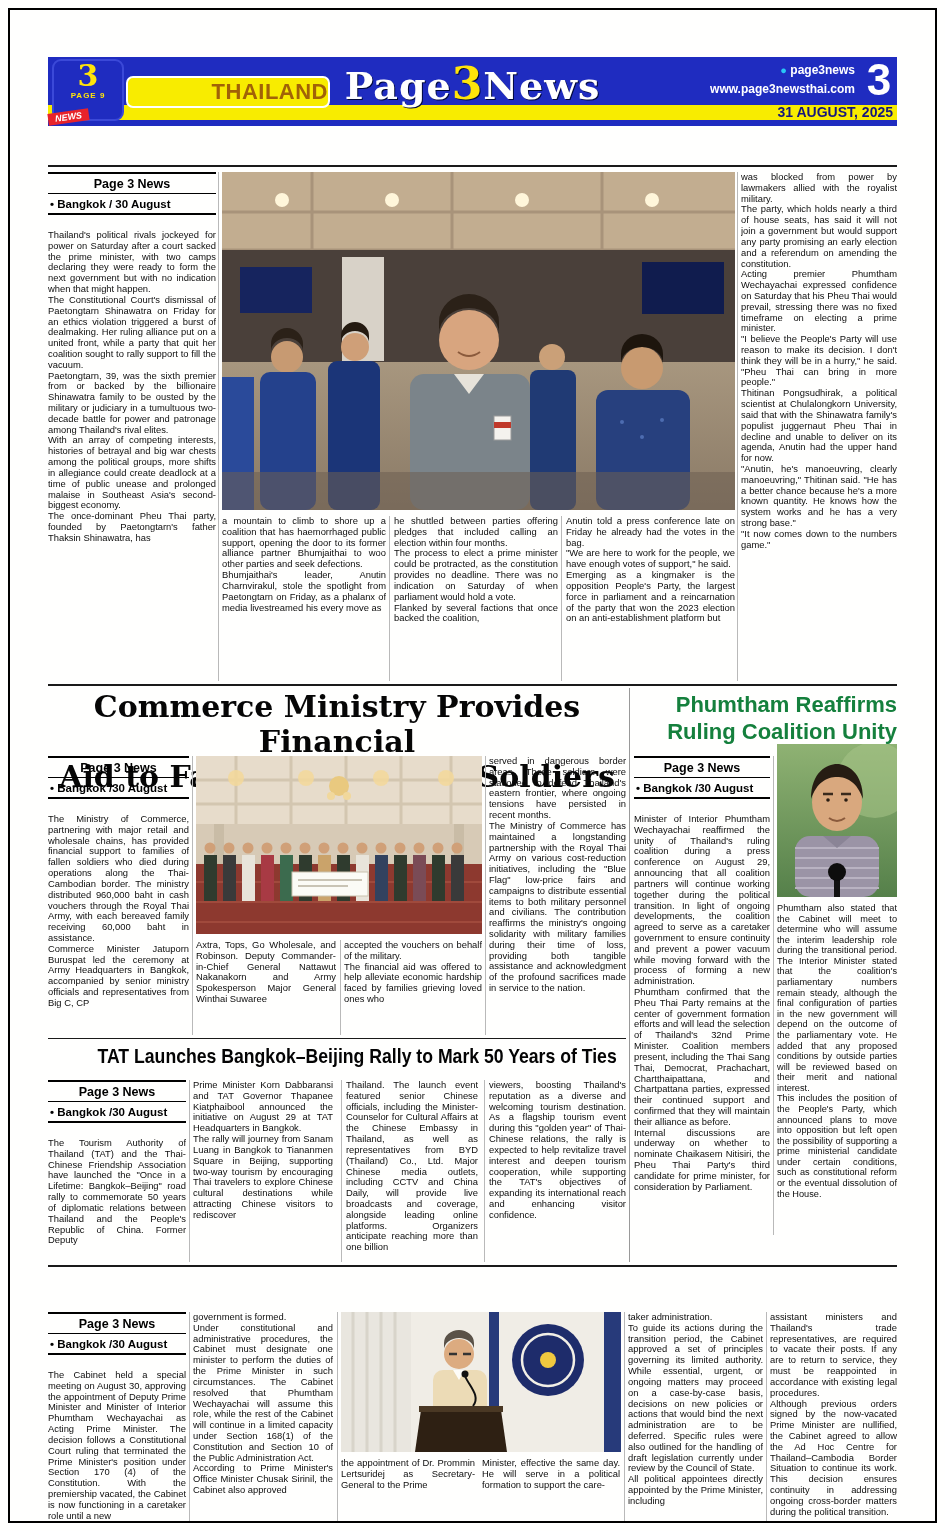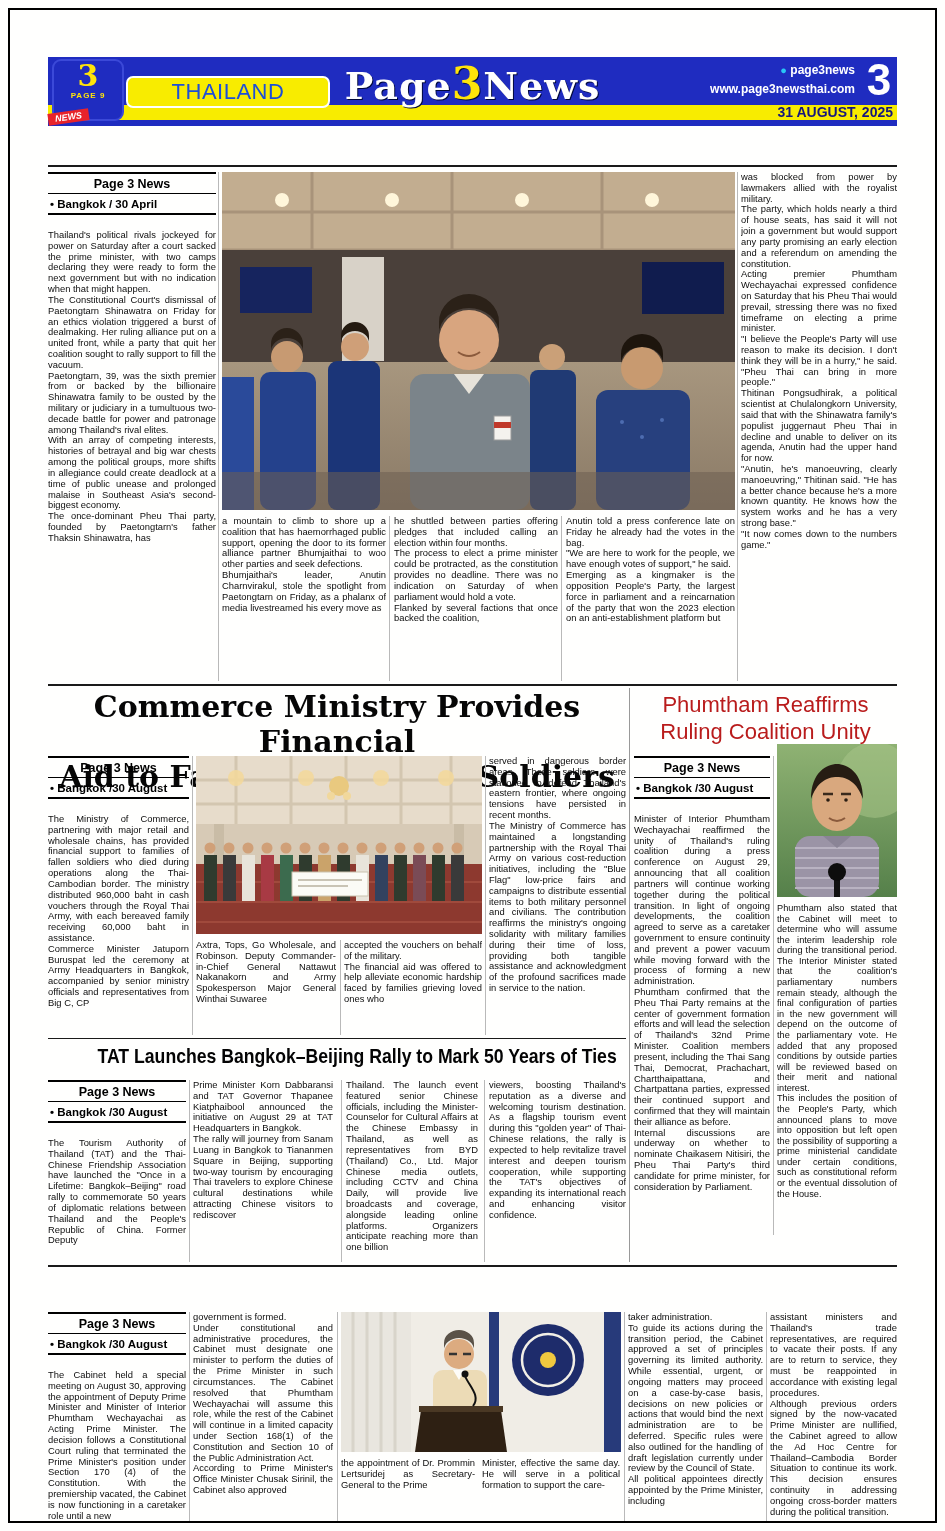--- a/index.html
+++ b/index.html
@@ -9,32 +9,32 @@
   .body-text{font-size:9.4px;line-height:1.15;text-align:justify;white-space:pre-line;color:#0d0d0d;overflow:hidden;}
   .colbox{overflow:hidden;}
   .kicker{margin-bottom:15px;}
   .kicker .src{font-weight:bold;font-size:12.5px;text-align:center;padding:3px 0 2px;border-top:2px solid #000;}
   .kicker .dl{font-weight:bold;font-size:11.5px;text-align:left;padding:4px 0 3px 2px;border-top:1.5px solid #000;border-bottom:2px solid #000;}
   .h-sans{font-weight:bold;color:#040404;text-align:center;white-space:nowrap;}
   .squeeze{display:inline-block;transform:scaleX(.87);transform-origin:center;}
   .squeeze84{display:inline-block;transform:scaleX(.84);transform-origin:center;}
   .squeeze90{display:inline-block;transform:scaleX(.90);transform-origin:center;}
   .h-serif{font-family:"DejaVu Serif","Liberation Serif",serif;font-weight:bold;color:#060606;text-align:center;white-space:pre-line;line-height:1.16;}
-  .h-two{font-weight:normal;color:#b91c1c;text-align:center;white-space:pre-line;line-height:1.22;}
+  .h-two{font-weight:bold;color:#15803d;text-align:right;white-space:pre-line;line-height:1.22;}
   .vrule{background:#b9b9b9;width:1px;}
   .hrule{background:#1a1a1a;height:1.5px;}
   .hdr-bar{background:#1f2cc0;}
   .hdr-yellow{background:#f8ec00;}
   .masthead{font-family:"DejaVu Serif","Liberation Serif",serif;font-weight:bold;color:#ffffff;font-size:38px;text-align:center;letter-spacing:1px;text-shadow:1px 1px 0 #00083a;}
   .masthead .num{color:#ffe40a;font-size:44px;}
   .logo-box{background:#1f2cc0;border:2px solid #3b49d8;border-radius:9px;text-align:center;overflow:visible;}
   .logo-3{color:#ffe40a;font-family:"DejaVu Serif",serif;font-weight:bold;font-size:30px;line-height:30px;}
   .logo-page3{color:#ffe40a;font-weight:bold;font-size:8px;letter-spacing:1px;}
   .logo-news{position:absolute;left:-6px;bottom:-4px;background:#e8232a;color:#fff;font-style:italic;font-weight:bold;font-size:9px;padding:1px 7px;transform:rotate(-8deg);}
-  .badge{background:#f8ec00;border:2px solid #ffffff;border-radius:7px;color:#1d4ed8;font-weight:normal;font-size:22px;text-align:center;line-height:28px;letter-spacing:.5px;}
+  .badge{background:#f8ec00;border:2px solid #ffffff;border-radius:7px;color:#a16207;font-weight:bold;font-size:22px;text-align:right;line-height:28px;letter-spacing:.5px;}
   .hdr-right{color:#fff;font-weight:bold;text-align:right;}
   .dot{color:#29c5f6;font-size:11px;}
   .big3{color:#fff;font-weight:bold;font-size:44px;line-height:44px;}
   .date{color:#15167d;font-weight:bold;font-size:14px;text-align:right;line-height:15px;}
   svg{display:block;}
 </style>
 </head>
 <body>
 
 <div class="page">
@@ -57,21 +57,21 @@
   <div class="abs hdr-right" style="left:690px;top:63px;width:165px;font-size:12px;"><span class="dot">●</span> <span>page3news</span></div>
   <div class="abs hdr-right" style="left:655px;top:82px;width:200px;font-size:12px;">www.page3newsthai.com</div>
   <div class="abs big3" style="left:862px;top:58px;width:34px;text-align:center;">3</div>
   <div class="abs date" style="left:600px;top:105px;width:293px;">31 AUGUST, 2025</div>
 
   <div class="abs hrule" style="left:48px;top:165px;width:849px;"></div>
 
   <div class="abs colbox" style="left:48px;top:172px;width:168px;height:509px;">
     <div class="kicker">
       <div class="src">Page 3 News</div>
-      <div class="dl">•  Bangkok  /  30 April</div>
+      <div class="dl">•  Bangkok  /  30 August</div>
     </div>
     <div class="body-text">Thailand's political rivals jockeyed for power on Saturday after a court sacked the prime minister, with two camps declaring they were ready to form the next government but with no indication when that might happen.
 The Constitutional Court's dismissal of Paetongtarn Shinawatra on Friday for an ethics violation triggered a burst of dealmaking. Her ruling alliance put on a united front, while a party that quit her coalition sought to rally support to fill the vacuum.
 Paetongtarn, 39, was the sixth premier from or backed by the billionaire Shinawatra family to be ousted by the military or judiciary in a tumultuous two-decade battle for power and patronage among Thailand's rival elites.
 With an array of competing interests, histories of betrayal and big war chests among the political groups, more shifts in allegiance could create deadlock at a time of public unease and prolonged malaise in Southeast Asia's second-biggest economy.
 The once-dominant Pheu Thai party, founded by Paetongtarn's father Thaksin Shinawatra, has</div>
   </div>
 
   <div class="abs" style="left:222px;top:172px;width:513px;height:338px;">
     <svg width="513" height="338" viewBox="0 0 513 338">

